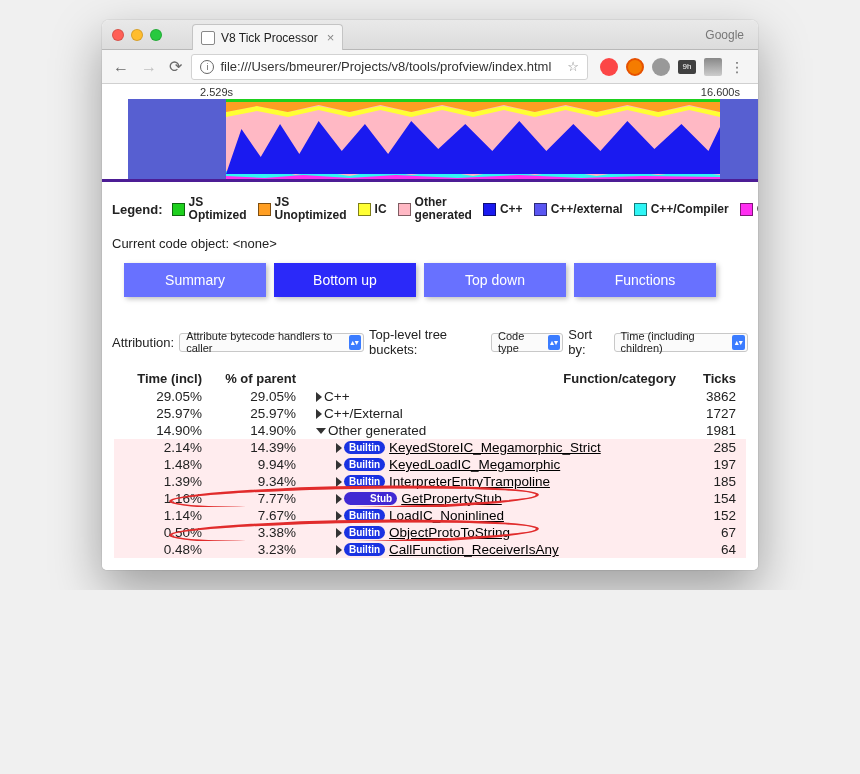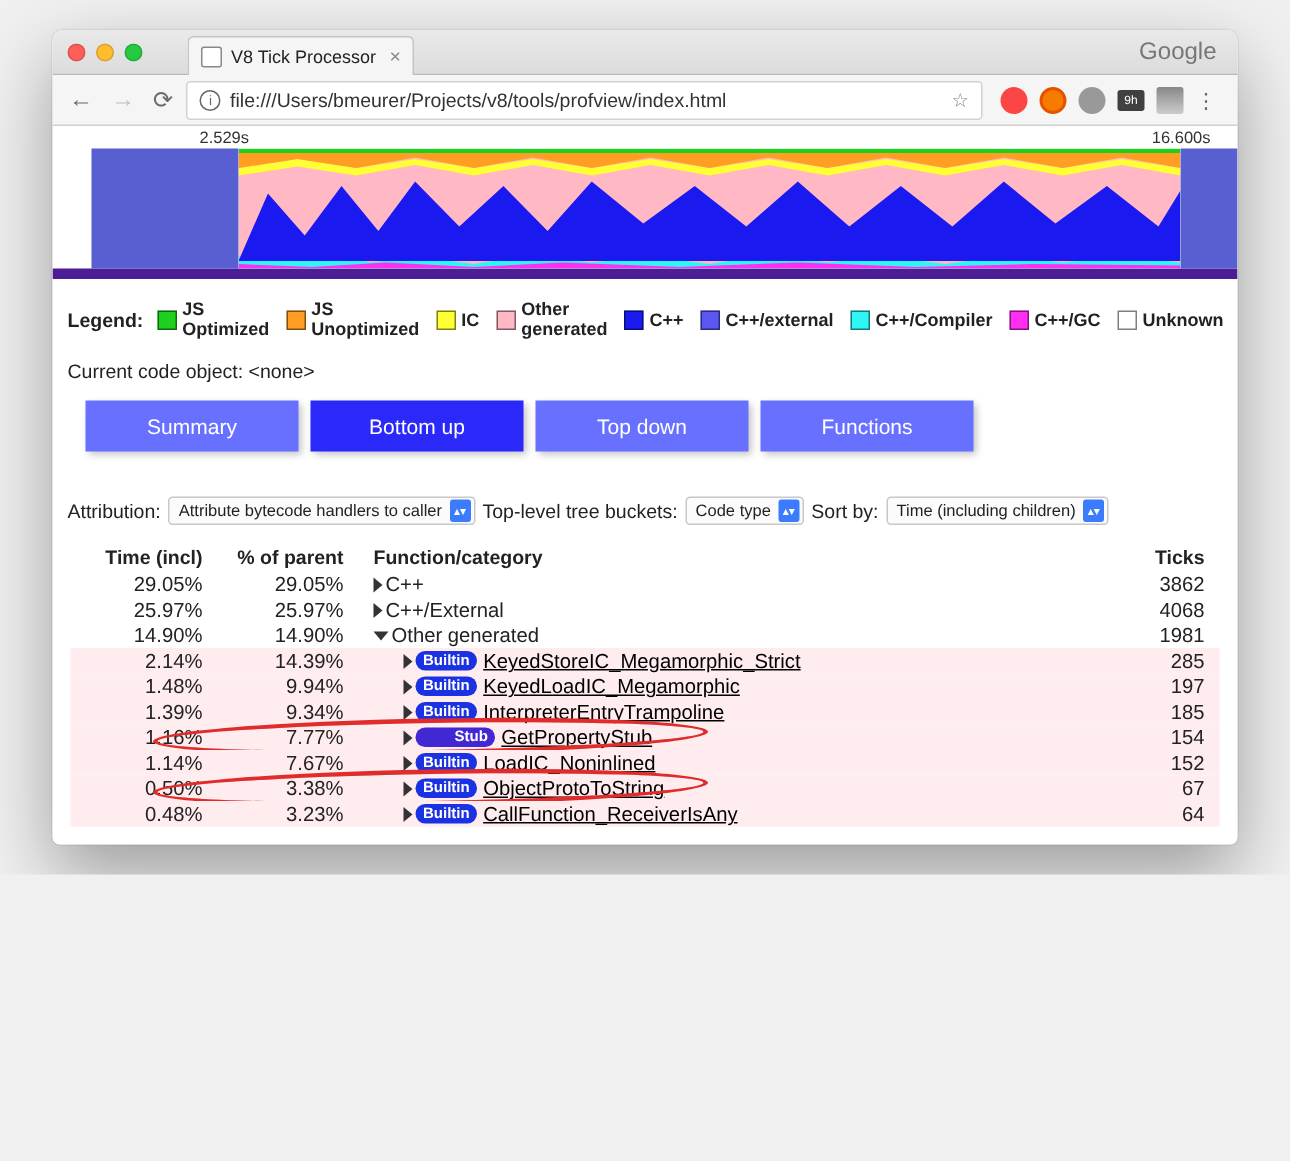--- a/index.html
+++ b/index.html
@@ -1,27 +1,27 @@
 <!DOCTYPE html>
 <html><head>
   <meta charset="utf-8">
   <style>
     * { margin:0; padding:0; box-sizing:border-box; }
     body { background:#f0f0f0; font-family:-apple-system,BlinkMacSystemFont,"Segoe UI",Arial,sans-serif; font-size:13px; color:#222; display:flex; justify-content:center; padding:20px 0; }
-    .browser-window { width:790px; background:#fff; border-radius:7px 7px 5px 5px; box-shadow:0 20px 50px rgba(0,0,0,0.35),0 0 0 1px rgba(0,0,0,0.05); overflow:hidden; }
+    .browser-window { width:656px; background:#fff; border-radius:7px 7px 5px 5px; box-shadow:0 20px 50px rgba(0,0,0,0.35),0 0 0 1px rgba(0,0,0,0.05); overflow:hidden; }
     
     
     .titlebar { height:30px; background:linear-gradient(#e9e9e9,#dcdcdc); border-bottom:1px solid #b8b8b8; display:flex; align-items:center; padding:0 10px; position:relative;}
     .traffic { display:flex; gap:7px; }
     .dot { width:12px; height:12px; border-radius:50%; border:1px solid rgba(0,0,0,0.15); }
     .dot.r{background:#ff5f56;} .dot.y{background:#ffbd2e;} .dot.g{background:#27c93f;}
     .tab { display:flex; align-items:center; gap:6px; background:#f5f5f5; border:1px solid #c4c4c4; border-bottom:none; margin-left:30px; height:26px; padding:0 8px; border-radius:4px 4px 0 0; margin-top:5px; font-size:12px; }
     .tab .favicon{ width:14px; height:14px; border:1px solid #888; border-radius:2px; background:#fff; position:relative;}
     .tab .close{ color:#888; font-size:13px; margin-left:3px;}
-    .titlebar .brand{ position:absolute; right:14px; font-size:16px; color:#777;}
+    .titlebar .brand{ position:absolute; right:14px; font-size:12px; color:#777;}
     
     
     .toolbar { height:34px; background:#f5f5f5; border-bottom:1px solid #d0d0d0; display:flex; align-items:center; padding:0 8px; gap:6px;}
     .nav-btn { color:#6b6b6b; font-size:16px; padding:0 3px;}
     .nav-btn.disabled{ color:#c0c0c0;}
     .url-bar{ flex:1; height:26px; background:#fff; border:1px solid #d2d2d2; border-radius:3px; display:flex; align-items:center; padding:0 8px; font-size:13px; color:#333; gap:6px;}
     .url-bar .info{ width:14px; height:14px; border:1px solid #666; border-radius:50%; font-size:9px; text-align:center; line-height:12px; color:#666;}
     .url-bar .url{ flex:1; white-space:nowrap; overflow:hidden;}
     .url-bar .star{color:#888;}
     .ext-icons{ display:flex; gap:8px; align-items:center; padding:0 6px;}
@@ -29,21 +29,21 @@
     .ext-icon.circle{ border-radius:50%;}
     .ext-green{ width:18px; height:14px; background:#404040; border-radius:2px; color:#fff; font-size:8px; line-height:14px; text-align:center;}
     .ext-orange{ background:#f57c00; border:2px solid #e65100; border-radius:50%;}
     .ext-red{ background:#fc4646; border-radius:50%;}
     .ext-gray{ background:#999; border-radius:50%;}
     .menu-dots{ color:#666; font-size:14px;}
     
     .content { background:#fff; }
     
     
-    .timeline-wrap{ position:relative; border-bottom:7px solid #4c1d95;padding-left:26px; }
+    .timeline-wrap{ position:relative; border-bottom:3px solid #4c1d95;padding-left:26px; }
     .time-label{ position:absolute; top:2px; font-size:11px; color:#333;}
     .tl-left{ left:98px;} .tl-right{ right:18px;}
     .timeline{ height:95px; display:flex; padding-top:15px;}
     .dead{ background:#575fd1; width:98px; height:80px;}
     .dead.r{width:38px;}
     .chart-area{ flex:1; position:relative; height:80px; overflow:hidden;}
     .chart-area svg{width:100%; height:100%; display:block;}
     
     
     .legend-row{ display:flex; align-items:center; padding:14px 10px 10px; font-size:13px; gap:5px;font-weight:bold;}
@@ -62,21 +62,21 @@
     
     .filters{ display:flex; align-items:center; gap:5px; padding:22px 10px 8px; font-size:13px;}
     .sel{ display:inline-flex; align-items:center; background:#fbfbfb; border:1px solid #c8c8c8; border-radius:3px; height:19px; padding:0 2px 0 6px; font-size:11px;}
     .sel .chev{ background:#3b7cff; color:#fff; width:14px; height:15px; margin-left:5px; border-radius:2px; display:flex; flex-direction:column; align-items:center; justify-content:center; font-size:8px; line-height:5px;}
     
     
     .tbl{ padding:0 12px 12px;}
     .thead{ display:flex; font-weight:bold; padding:6px 0 2px;}
     .col-time{ width:96px; text-align:right; padding-right:8px;}
     .col-parent{ width:106px; text-align:right; padding-right:20px;}
-    .col-fn{ flex:1; text-align:left;}
+    .col-fn{ flex:1; text-align:right;}
     .col-fn-data{ flex:1; display:flex; align-items:center;}
     .col-ticks{ width:70px; text-align:right; padding-right:10px;}
     .trow{ display:flex; padding:1px 0; align-items:center; font-size:13.5px;}
     .trow.shade{ background:#ffecee;}
     .tri{ display:inline-block; width:0; height:0; border-top:5px solid transparent; border-bottom:5px solid transparent; border-left:6px solid #333; margin-right:2px;}
     .tri.down{ border-left:5px solid transparent; border-right:5px solid transparent; border-top:6px solid #333; border-bottom:none;}
     .indent1{ padding-left:0;}
     .indent2{ padding-left:20px;}
     .badge{ background:#1a32e2; color:#fff; font-size:10px; padding:1px 5px; border-radius:8px; margin-right:4px; font-weight:bold;}
     .badge.stub{ background:#4128d3;padding-left:26px;}
@@ -244,21 +244,21 @@
             </div>
             <div class="col-ticks">3862</div>
           </div>
           <div class="trow rel">
             <div class="col-time">25.97%</div>
             <div class="col-parent">25.97%</div>
             <div class="col-fn-data indent1">
               <span class="tri"></span>
               <span>C++/External</span>
             </div>
-            <div class="col-ticks">4068</div>
+            <div class="col-ticks">1727</div>
           </div>
           <div class="trow rel">
             <div class="col-time">14.90%</div>
             <div class="col-parent">14.90%</div>
             <div class="col-fn-data indent1">
               <span class="tri down"></span>
               <span>Other generated</span>
             </div>
             <div class="col-ticks">1981</div>
           </div>

